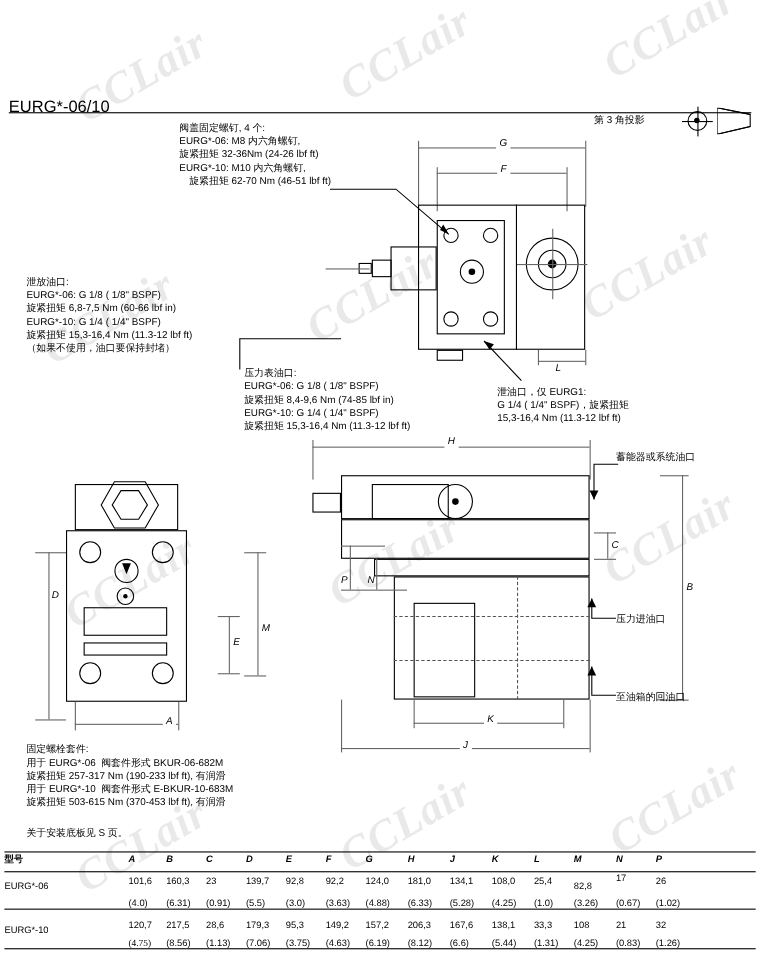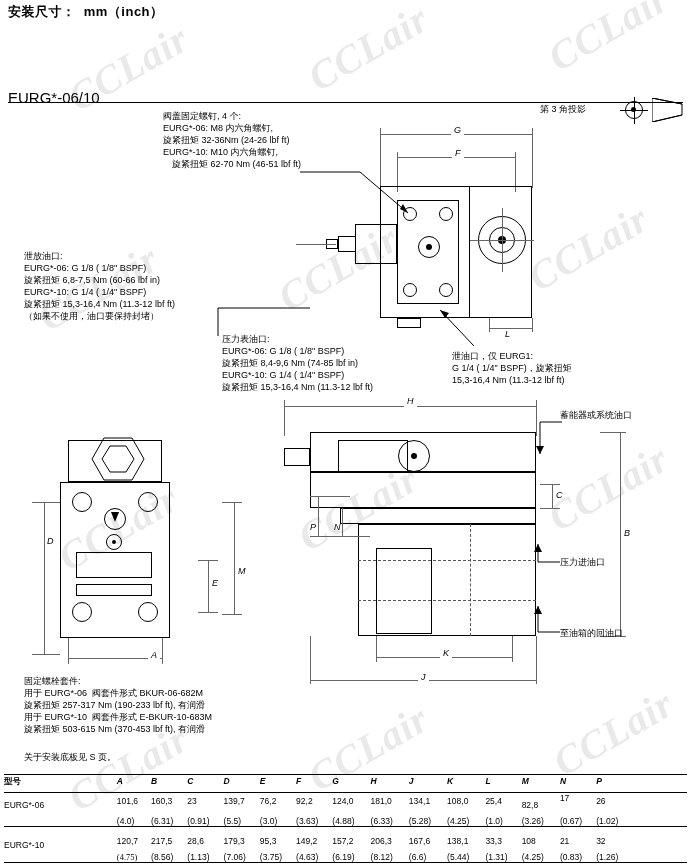--- a/index.html
+++ b/index.html
@@ -59,21 +59,20 @@
   <div class="wm" style="left: 30px; top: 300px; color: rgb(233, 233, 233);">CCLair</div>
   <div class="wm" style="left: 270px; top: 280px; color: rgb(233, 233, 233);">CCLair</div>
   <div class="wm" style="left: 520px; top: 260px; color: rgb(233, 233, 233);">CCLair</div>
   <div class="wm" style="left: 50px; top: 540px; color: rgb(233, 233, 233);">CCLair</div>
   <div class="wm" style="left: 290px; top: 520px; color: rgb(233, 233, 233);">CCLair</div>
   <div class="wm" style="left: 540px; top: 500px; color: rgb(233, 233, 233);">CCLair</div>
   <div class="wm" style="left: 60px; top: 780px; color: rgb(233, 233, 233);">CCLair</div>
   <div class="wm" style="left: 300px; top: 760px; color: rgb(233, 233, 233);">CCLair</div>
   <div class="wm" style="left: 545px; top: 745px; color: rgb(233, 233, 233);">CCLair</div>
 
-  <div class="t title" style="left:8px;top:4px;">安装尺寸：  mm（inch）</div>
 
   <div class="t lbl" style="left:8px;top:88px;font-size:15px;">EURG*-06/10</div>
   <div class="hr" style="left:8px;top:102px;width:675px;"></div>
 
   <div class="t lbl" style="left:540px;top:104px;">第 3 角投影</div>
   <div class="circ" style="left:625px;top:101px;width:18px;height:18px;"></div>
   <div class="hr" style="left:620px;top:110px;width:28px;"></div>
   <div class="vr" style="left:634px;top:97px;height:27px;"></div>
   <div class="circf" style="left:631px;top:107px;width:5px;height:5px;"></div>
   <svg style="position:absolute;left:652px;top:98px;" width="32" height="24">
@@ -287,21 +286,21 @@
           <td style="width: 38px; height: 16px;">M</td>
           <td style="width: 36px; height: 16px;">N</td>
           <td style="width: 90px; height: 16px;">P</td>
         </tr>
         <tr>
           <td rowspan="2" style="width: 112px; height: 18px; padding-top: 8px;">EURG*-06</td>
           <td style="width: 34px; height: 16px; padding-top: 4px;">101,6</td>
           <td style="width: 36px; height: 16px; padding-top: 4px;">160,3</td>
           <td style="width: 36px; height: 16px; padding-top: 4px;">23</td>
           <td style="width: 36px; height: 16px; padding-top: 4px;">139,7</td>
-          <td style="width: 36px; height: 16px; padding-top: 4px;">76,2</td>
+          <td style="width: 36px; height: 16px; padding-top: 4px;">92,8</td>
           <td style="width: 36px; height: 16px; padding-top: 4px;">92,2</td>
           <td style="width: 38px; height: 16px; padding-top: 4px;">124,0</td>
           <td style="width: 38px; height: 16px; padding-top: 4px;">181,0</td>
           <td style="width: 38px; height: 16px; padding-top: 4px;">134,1</td>
           <td style="width: 38px; height: 16px; padding-top: 4px;">108,0</td>
           <td style="width: 36px; height: 16px; padding-top: 4px;">25,4</td>
           <td style="width: 38px; height: 16px; padding-top: 8px;">82,8</td>
           <td style="width: 36px; height: 16px; padding-top: 1px;">17</td>
           <td style="width: 90px; height: 16px; padding-top: 4px;">26</td>
         </tr>

